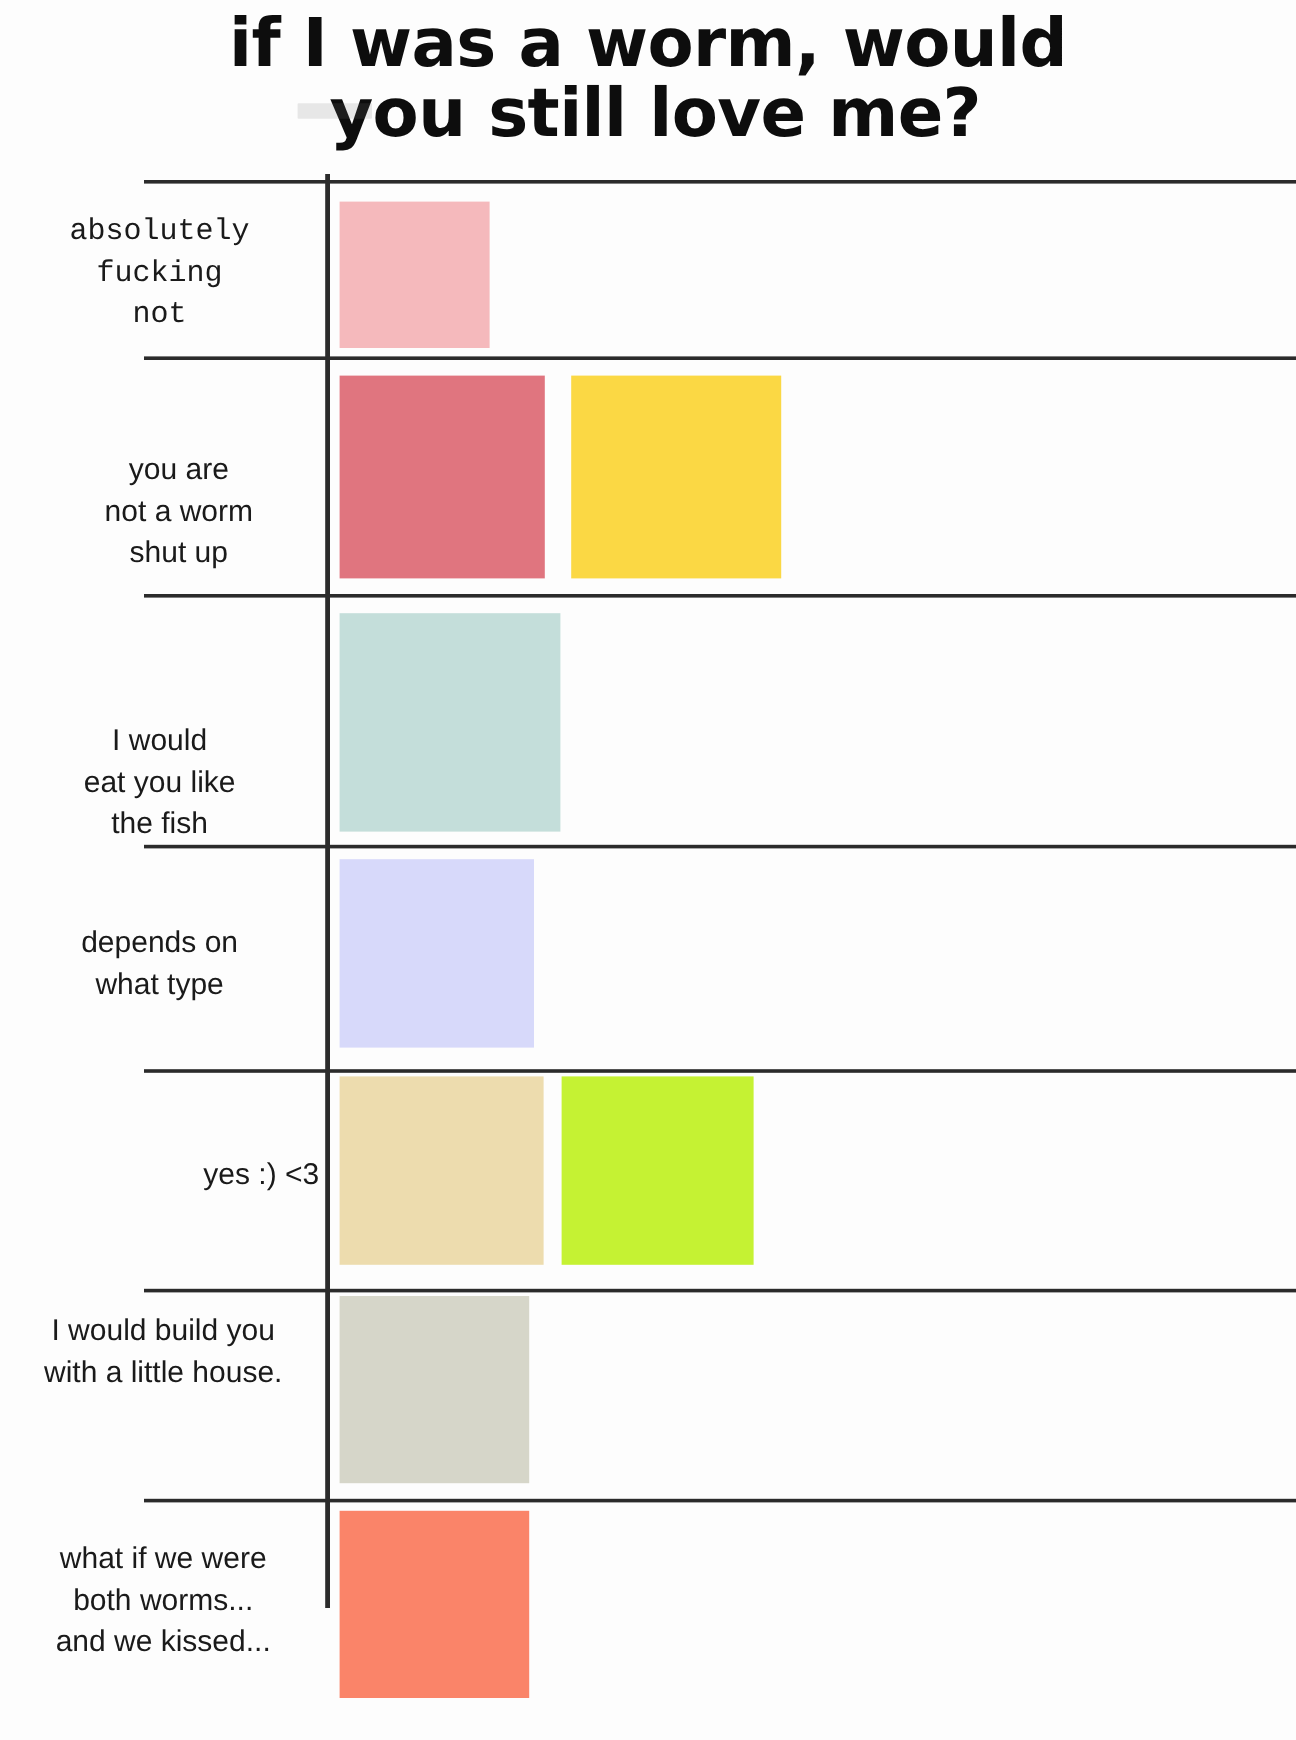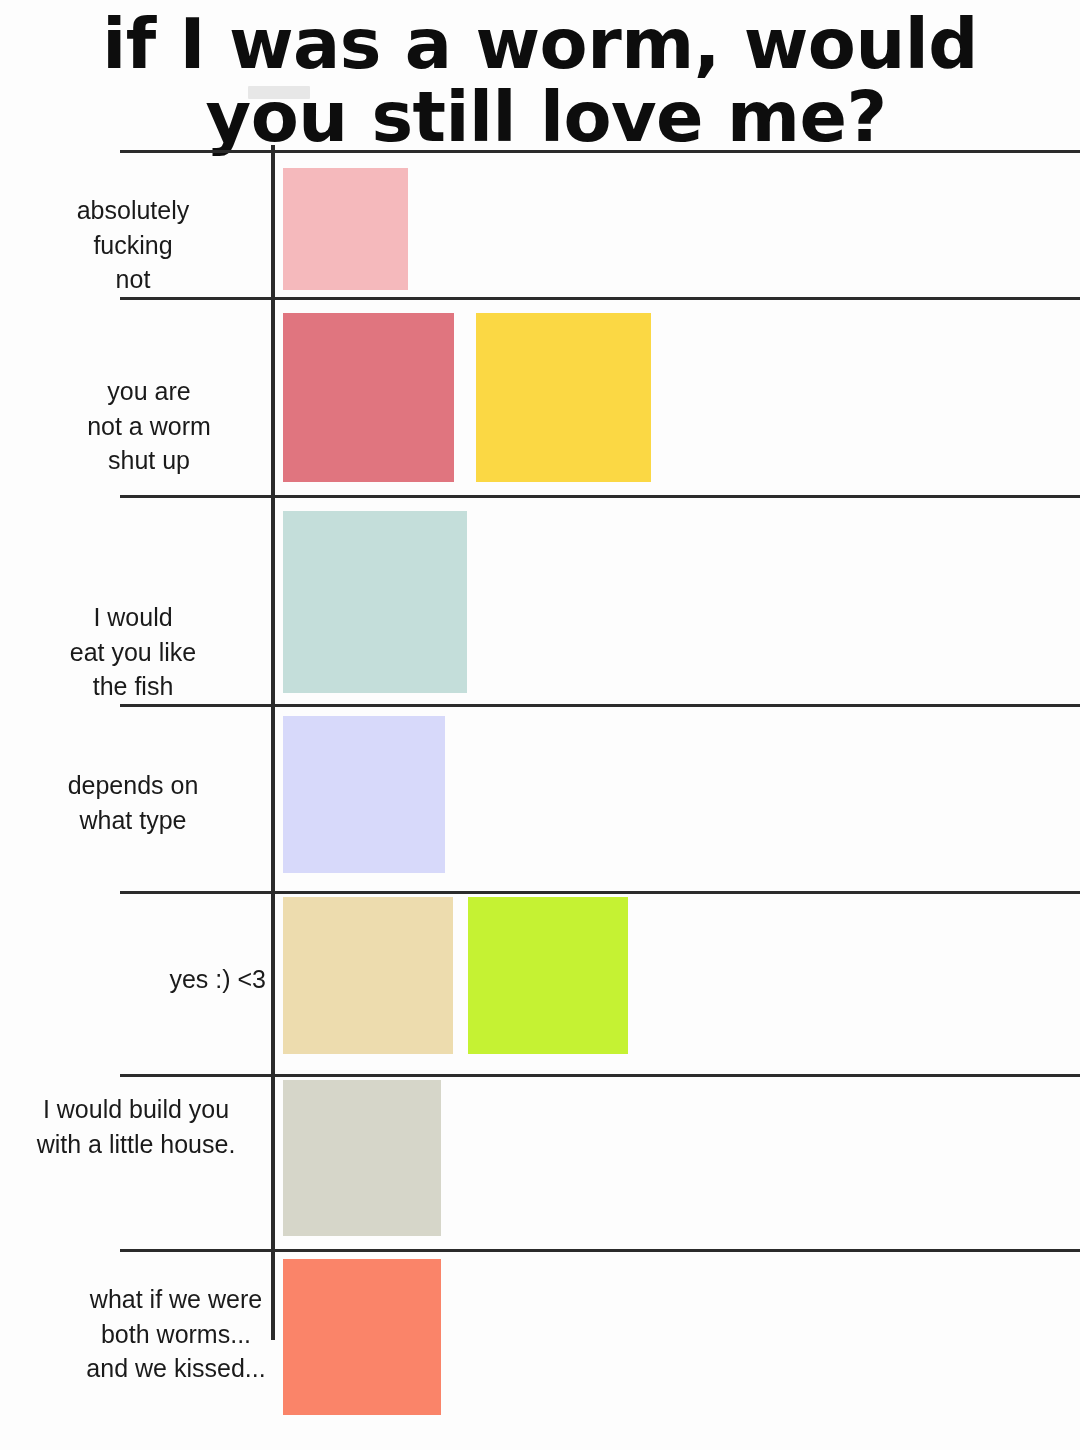--- a/index.html
+++ b/index.html
@@ -23,21 +23,21 @@
   }
 
   
   .title-block {
     position: absolute;
     left: 0;
     top: 8px;
     width: 1080px;
     text-align: center;
     font-weight: 700;
-    font-size: 70px;
+    font-size: 56px;
     line-height: 1.04;
     letter-spacing: -0.5px;
     color: #0d0d0d;
     font-family: "DejaVu Sans", sans-serif;
   }
   .title-line {
     display: block;
     white-space: nowrap;
   }
   .title-line.l2 { padding-left: 12px; }
@@ -124,21 +124,21 @@
     <div class="gridline" style="top:297px;"></div>
     <div class="gridline" style="top:495px;"></div>
     <div class="gridline" style="top:704px;"></div>
     <div class="gridline" style="top:891px;"></div>
     <div class="gridline" style="top:1074px;"></div>
     <div class="gridline" style="top:1249px;"></div>
 
     <div class="axis-vert"></div>
 
     <div class="row">
-      <div class="cat-label" style="top:193px;">
+      <div class="cat-label" style="top:176px;font-family:Liberation Mono, monospace;">
         <div>absolutely</div>
         <div>fucking</div>
         <div>not</div>
       </div>
       <div class="bar" style="left:283px; top:168px; width:125px; height:122px; background:#f5b9bc;"></div>
     </div>
 
     <div class="row">
       <div class="cat-label" style="top:374px;padding-left:16px;">
         <div>you are</div>
@@ -176,21 +176,21 @@
 
     <div class="row">
       <div class="cat-label wide" style="top:1092px;">
         <div>I would build you</div>
         <div>with a little house.</div>
       </div>
       <div class="bar" style="left:283px; top:1080px; width:158px; height:156px; background:#d6d6c9;"></div>
     </div>
 
     <div class="row">
-      <div class="cat-label wide" style="top:1282px;margin-left:40px;">
+      <div class="cat-label wide" style="top:1282px;">
         <div>what if we were</div>
         <div>both worms...</div>
         <div>and we kissed...</div>
       </div>
       <div class="bar" style="left:283px; top:1259px; width:158px; height:156px; background:#fa8469;"></div>
     </div>
 
   </div>
 </div>
 

